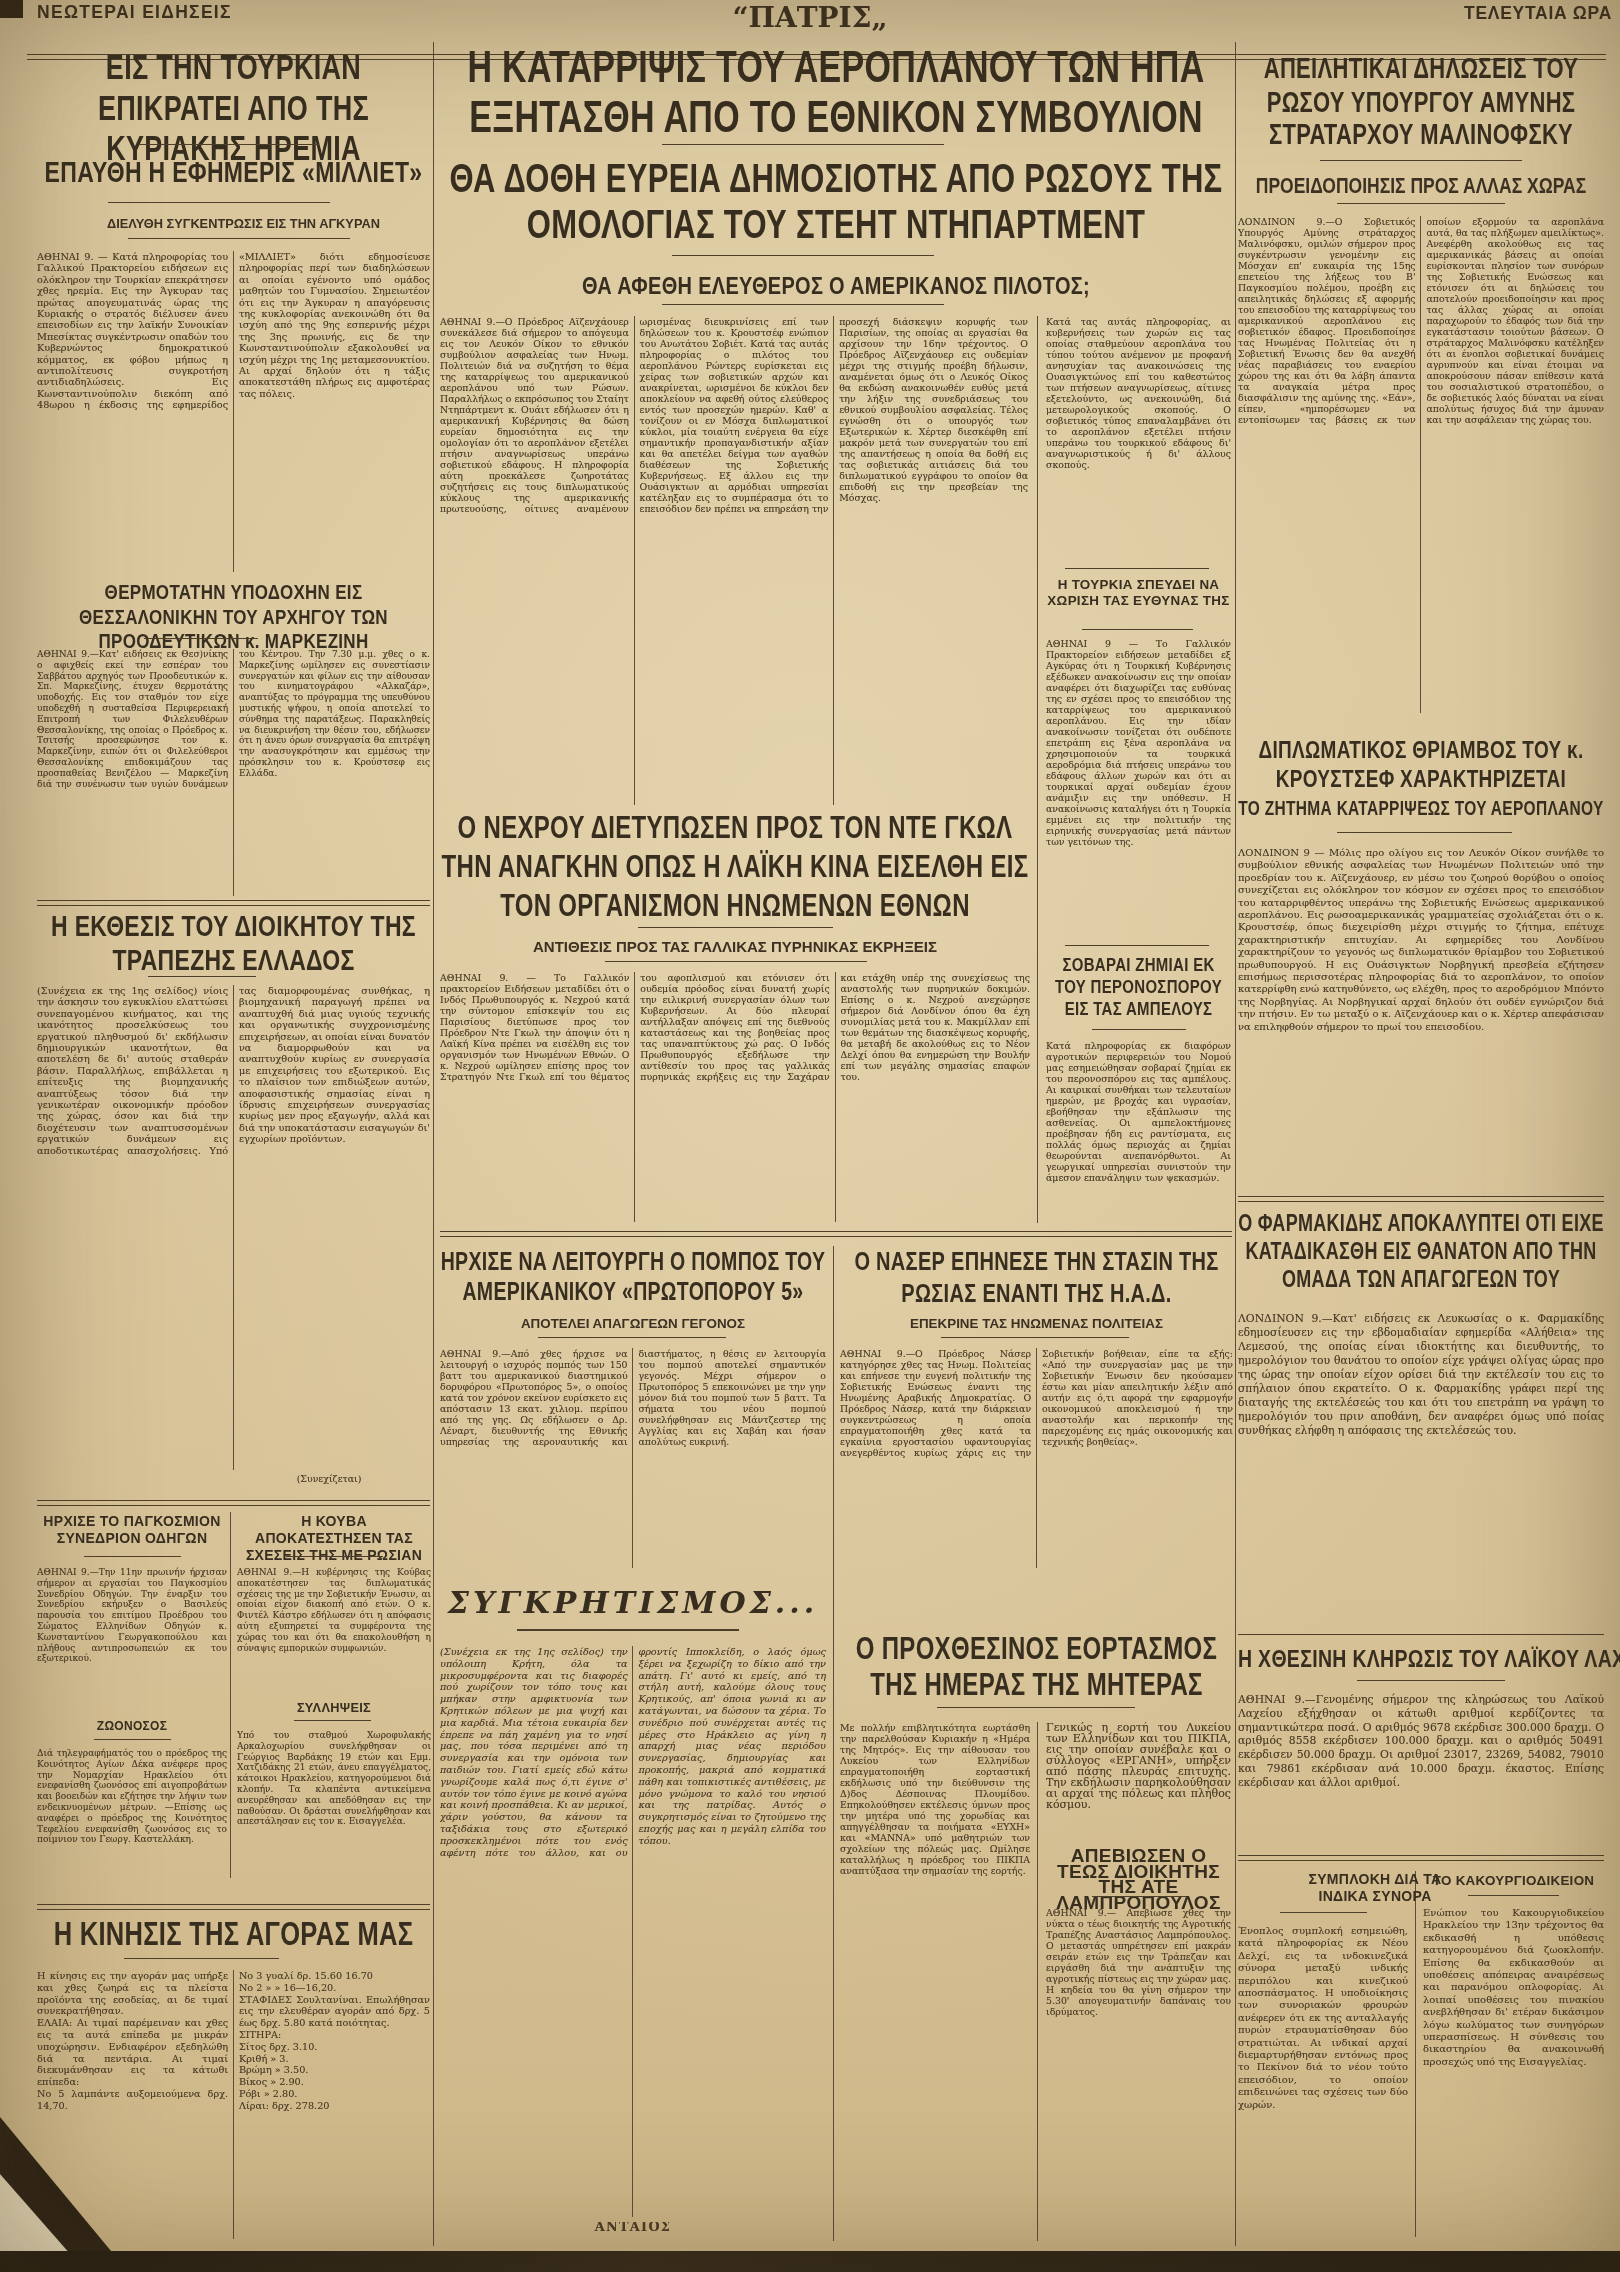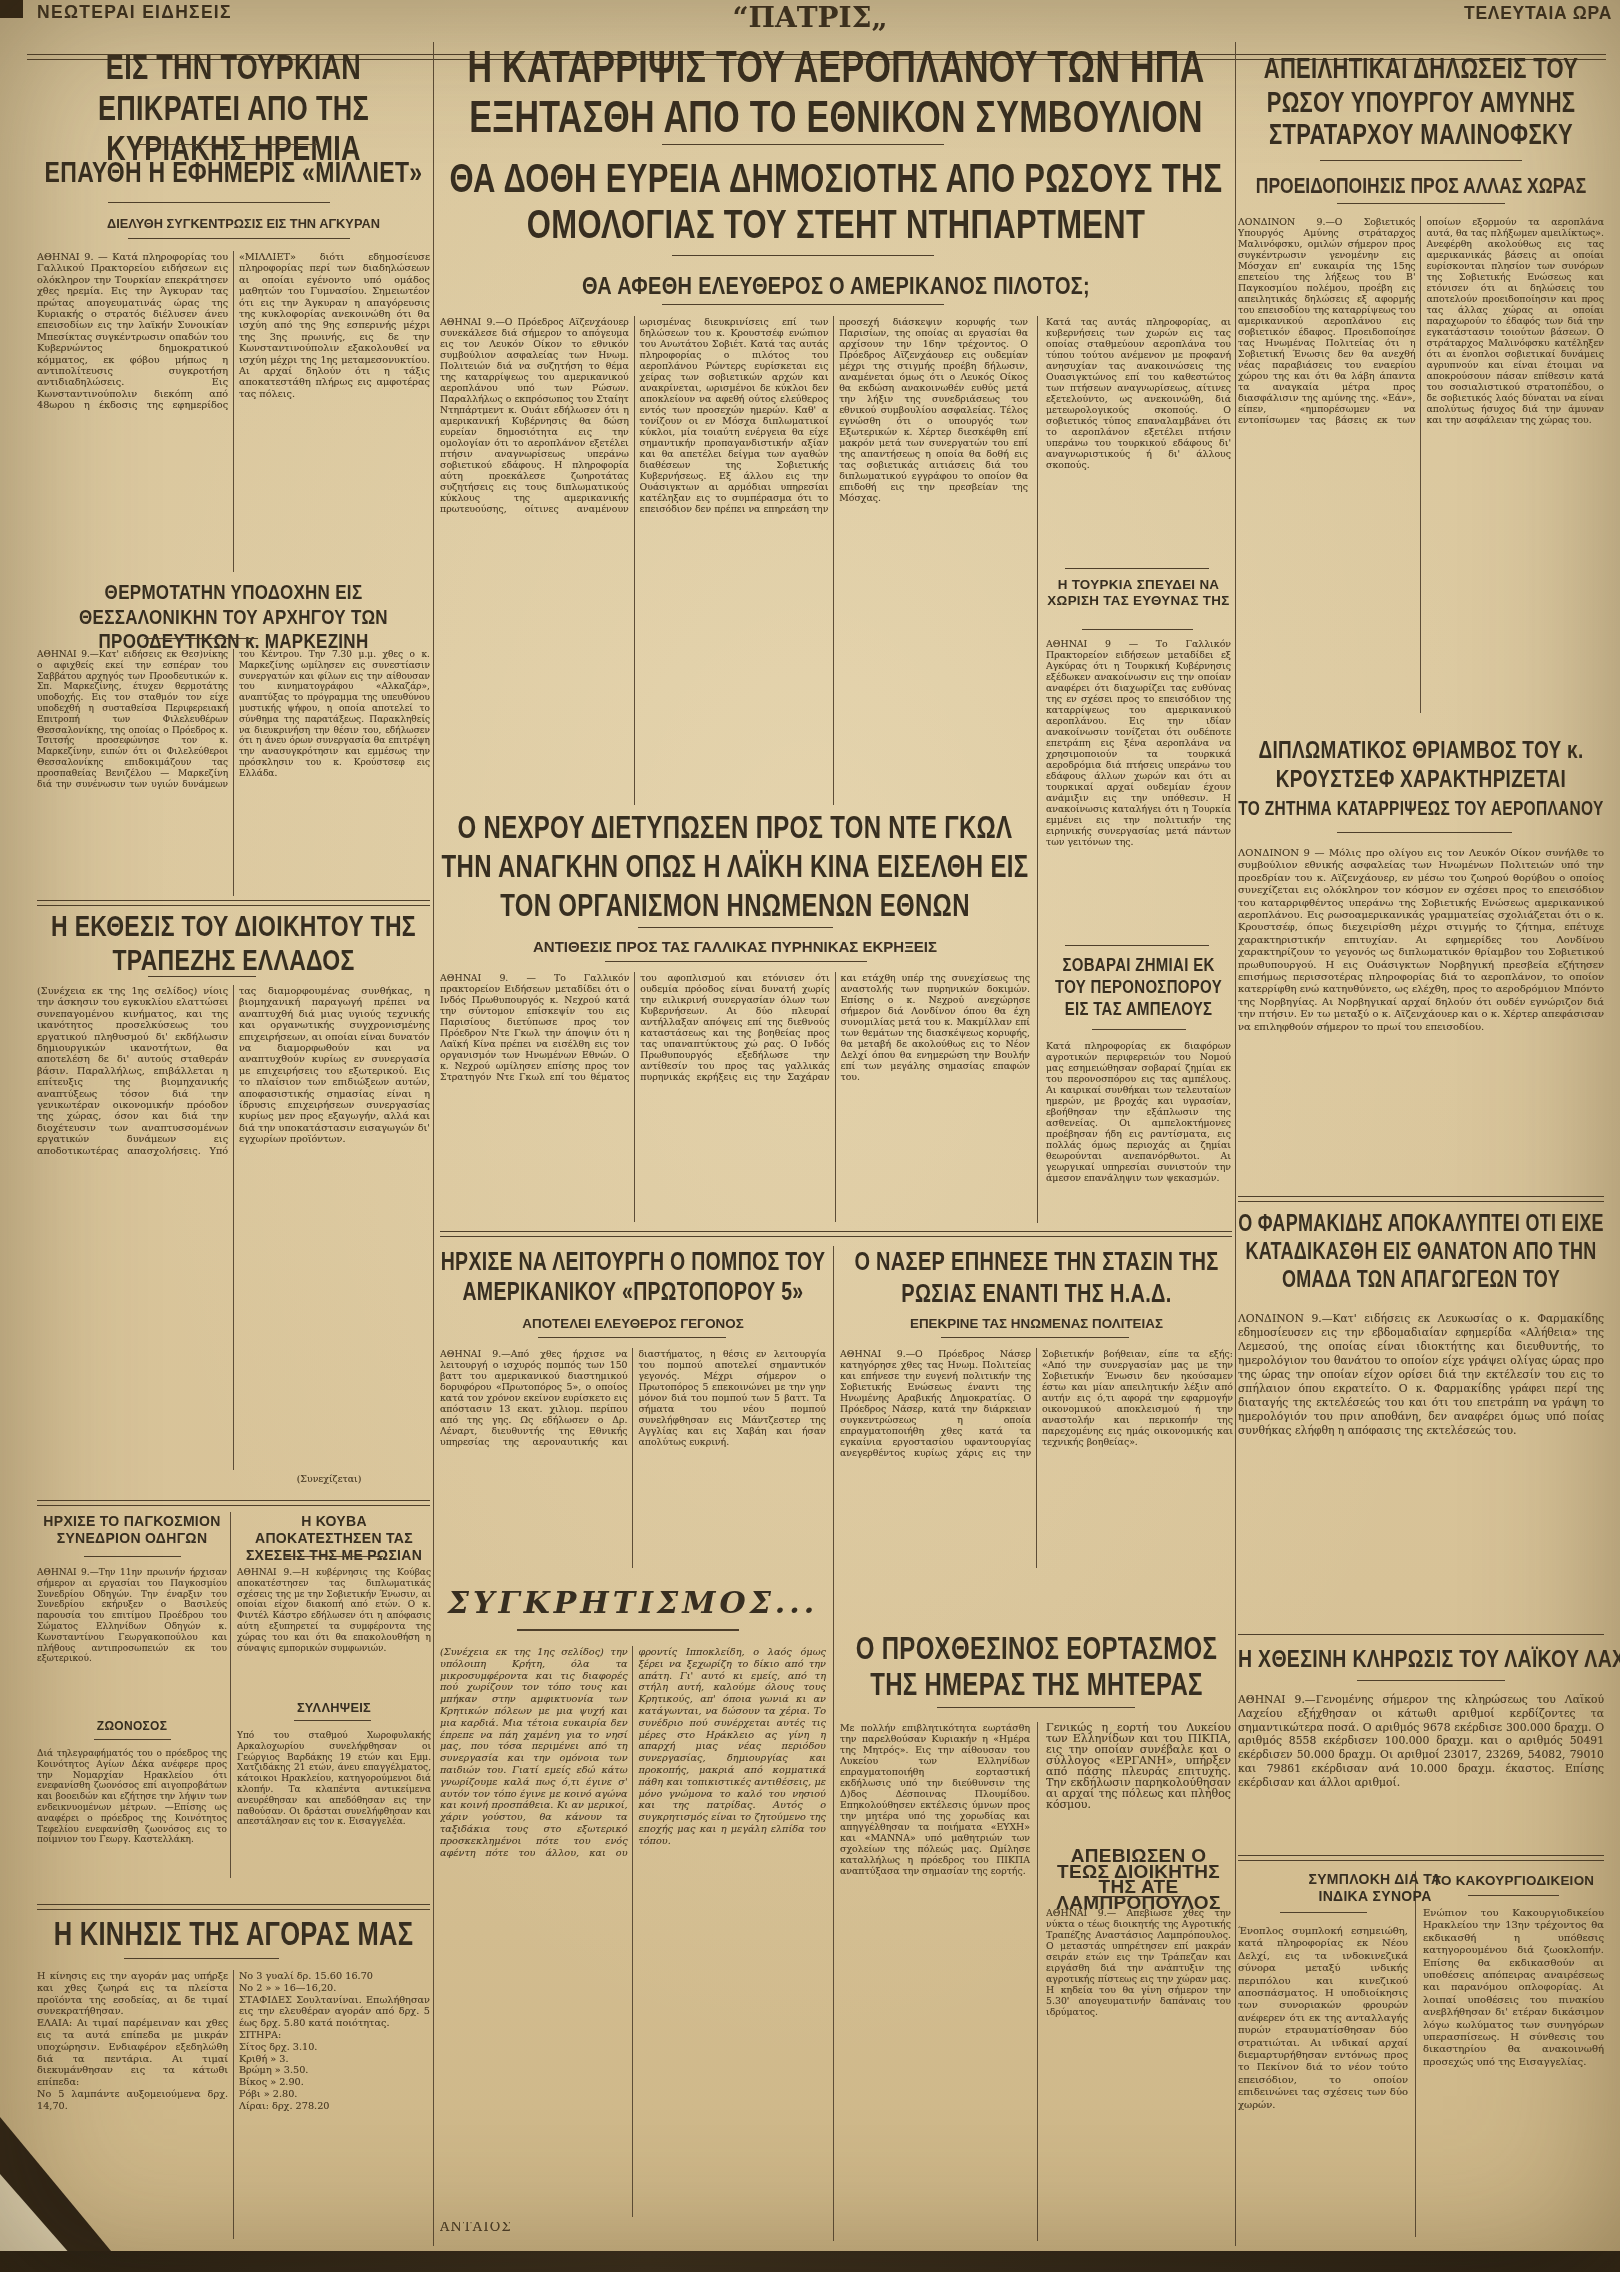--- a/index.html
+++ b/index.html
@@ -18,21 +18,21 @@
   .bd{font-size:9px;line-height:10.8px;text-align:justify;color:#4a3c27;overflow:hidden;
       text-shadow:0 0 0.3px rgba(60,45,20,.4);}
   .bd2{column-count:2;column-gap:10.8px;column-rule:0.7px solid #5d4d37;}
   .bd3{column-count:3;column-gap:10.8px;column-rule:0.7px solid #5d4d37;}
   .serif-lg{font-size:10.8px;line-height:13.4px;}
   .serif-md{font-size:10px;line-height:12.4px;}
   .pre{white-space:pre-line;}
   .rule{background:#4e3f2b;height:1.3px;}
   .rule-dbl{height:4px;border-top:1.3px solid #4e3f2b;border-bottom:1.3px solid #4e3f2b;background:transparent;}
   .vrule{width:1px;background:#5d4d37;}
-  .sig{font-weight:400;letter-spacing:1.3px;}
+  .sig{font-weight:700;text-align:center;letter-spacing:1.3px;}
   .feuil{font-style:italic;}
   .bottom-bar{position:absolute;left:0;top:2251px;width:1620px;height:21.5px;background:linear-gradient(90deg,#211a11,#33291b 40%,#221b12);}
   .torn-dark{position:absolute;left:0;top:2117px;width:0;height:0;border-left:111px solid #2b2115;border-top:134px solid transparent;}
   .torn-light{position:absolute;left:0;top:2174px;width:0;height:0;border-left:71px solid #e9ddbd;border-top:81px solid transparent;}
   .corner-mark{position:absolute;left:0;top:0;width:23px;height:17.5px;background:#2b2115;}
 </style>
 </head>
 <body>
 
 <div class="page">
@@ -120,21 +120,21 @@
   <div class="abs rule" style="left:605px;top:961px;width:262px;"></div>
   <div class="abs bd bd3" style="left:440px;top:972px;width:590px;height:250px;font-size:9.4px;line-height:11px;">ΑΘΗΝΑΙ 9. — Το Γαλλικόν πρακτορείον Ειδήσεων μεταδίδει ότι ο Ινδός Πρωθυπουργός κ. Νεχρού κατά την σύντομον επίσκεψίν του εις Παρισίους διετύπωσε προς τον Πρόεδρον Ντε Γκωλ την άποψιν ότι η Λαϊκή Κίνα πρέπει να εισέλθη εις τον οργανισμόν των Ηνωμένων Εθνών. Ο κ. Νεχρού ωμίλησεν επίσης προς τον Στρατηγόν Ντε Γκωλ επί του θέματος του αφοπλισμού και ετόνισεν ότι ουδεμία πρόοδος είναι δυνατή χωρίς την ειλικρινή συνεργασίαν όλων των Κυβερνήσεων. Αι δύο πλευραί αντήλλαξαν απόψεις επί της διεθνούς καταστάσεως και της βοηθείας προς τας υπαναπτύκτους χώ ρας. Ο Ινδός Πρωθυπουργός εξεδήλωσε την αντίθεσίν του προς τας γαλλικάς πυρηνικάς εκρήξεις εις την Σαχάραν και ετάχθη υπέρ της συνεχίσεως της αναστολής των πυρηνικών δοκιμών. Επίσης ο κ. Νεχρού ανεχώρησε σήμερον διά Λονδίνον όπου θα έχη συνομιλίας μετά του κ. Μακμίλλαν επί των θεμάτων της διασκέψεως κορυφής, θα μεταβή δε ακολούθως εις το Νέον Δελχί όπου θα ενημερώση την Βουλήν επί των μεγάλης σημασίας επαφών του.</div>
 
   <div class="abs rule" style="left:1065px;top:945px;width:144px;"></div>
   <div class="abs hd tall2" style="left:1046px;top:954px;width:185px;font-size:15px;line-height:18px;">ΣΟΒΑΡΑΙ ΖΗΜΙΑΙ ΕΚ ΤΟΥ ΠΕΡΟΝΟΣΠΟΡΟΥ ΕΙΣ ΤΑΣ ΑΜΠΕΛΟΥΣ</div>
   <div class="abs rule" style="left:1092px;top:1029px;width:94px;"></div>
   <div class="abs bd" style="left:1046px;top:1040px;width:185px;height:183px;font-size:9.4px;line-height:11px;">Κατά πληροφορίας εκ διαφόρων αγροτικών περιφερειών του Νομού μας εσημειώθησαν σοβαραί ζημίαι εκ του περονοσπόρου εις τας αμπέλους. Αι καιρικαί συνθήκαι των τελευταίων ημερών, με βροχάς και υγρασίαν, εβοήθησαν την εξάπλωσιν της ασθενείας. Οι αμπελοκτήμονες προέβησαν ήδη εις ραντίσματα, εις πολλάς όμως περιοχάς αι ζημίαι θεωρούνται ανεπανόρθωτοι. Αι γεωργικαί υπηρεσίαι συνιστούν την άμεσον επανάληψιν των ψεκασμών.</div>
 
   <div class="abs rule-dbl" style="left:440px;top:1231px;width:792px;"></div>
   <div class="abs hd tall" style="left:440px;top:1247px;width:386px;font-size:19.5px;line-height:23px;">ΗΡΧΙΣΕ ΝΑ ΛΕΙΤΟΥΡΓΗ Ο ΠΟΜΠΟΣ ΤΟΥ ΑΜΕΡΙΚΑΝΙΚΟΥ «ΠΡΩΤΟΠΟΡΟΥ 5»</div>
-  <div class="abs kick" style="left:440px;top:1316px;width:386px;font-size:13.4px;">ΑΠΟΤΕΛΕΙ ΕΛΕΥΘΕΡΟΣ ΓΕΓΟΝΟΣ</div>
+  <div class="abs kick" style="left:440px;top:1316px;width:386px;font-size:13.4px;">ΑΠΟΤΕΛΕΙ ΑΠΑΓΩΓΕΩΝ ΓΕΓΟΝΟΣ</div>
   <div class="abs rule" style="left:538px;top:1337px;width:188px;"></div>
   <div class="abs bd bd2" style="left:440px;top:1348px;width:386px;height:220px;font-size:9.4px;line-height:11px;">ΑΘΗΝΑΙ 9.—Από χθες ήρχισε να λειτουργή ο ισχυρός πομπός των 150 βαττ του αμερικανικού διαστημικού δορυφόρου «Πρωτοπόρος 5», ο οποίος κατά τον χρόνον εκείνον ευρίσκετο εις απόστασιν 13 εκατ. χιλιομ. περίπου από της γης. Ως εδήλωσεν ο Δρ. Λέναρτ, διευθυντής της Εθνικής υπηρεσίας της αεροναυτικής και διαστήματος, η θέσις εν λειτουργία του πομπού αποτελεί σημαντικόν γεγονός. Μέχρι σήμερον ο Πρωτοπόρος 5 επεκοινώνει με την γην μόνον διά του πομπού των 5 βαττ. Τα σήματα του νέου πομπού συνελήφθησαν εις Μάντζεστερ της Αγγλίας και εις Χαβάη και ήσαν απολύτως ευκρινή.</div>
 
   <div class="abs hd tall" style="left:840px;top:1247px;width:393px;font-size:20px;line-height:23.5px;">Ο ΝΑΣΕΡ ΕΠΗΝΕΣΕ ΤΗΝ ΣΤΑΣΙΝ ΤΗΣ ΡΩΣΙΑΣ ΕΝΑΝΤΙ ΤΗΣ Η.Α.Δ.</div>
   <div class="abs kick" style="left:840px;top:1316px;width:393px;font-size:13.4px;">ΕΠΕΚΡΙΝΕ ΤΑΣ ΗΝΩΜΕΝΑΣ ΠΟΛΙΤΕΙΑΣ</div>
   <div class="abs rule" style="left:941px;top:1337px;width:188px;"></div>
   <div class="abs bd bd2" style="left:840px;top:1348px;width:393px;height:220px;font-size:9.4px;line-height:11px;">ΑΘΗΝΑΙ 9.—Ο Πρόεδρος Νάσερ κατηγόρησε χθες τας Ηνωμ. Πολιτείας και επήνεσε την ευγενή πολιτικήν της Σοβιετικής Ενώσεως έναντι της Ηνωμένης Αραβικής Δημοκρατίας. Ο Πρόεδρος Νάσερ, κατά την διάρκειαν συγκεντρώσεως η οποία επραγματοποιήθη χθες κατά τα εγκαίνια εργοστασίου υφαντουργίας ανεγερθέντος κυρίως χάρις εις την Σοβιετικήν βοήθειαν, είπε τα εξής: «Από την συνεργασίαν μας με την Σοβιετικήν Ένωσιν δεν ηκούσαμεν έστω και μίαν απειλητικήν λέξιν από αυτήν εις ό,τι αφορά την εφαρμογήν οικονομικού αποκλεισμού ή την αναστολήν και περικοπήν της παρεχομένης εις ημάς οικονομικής και τεχνικής βοηθείας».</div>
 
   <div class="abs hd feuil" style="left:440px;top:1586px;width:386px;font-size:30px;letter-spacing:4px;font-family:'DejaVu Serif',serif;">ΣΥΓΚΡΗΤΙΣΜΟΣ...</div>
   <div class="abs rule" style="left:517px;top:1629px;width:222px;height:2px;"></div>

